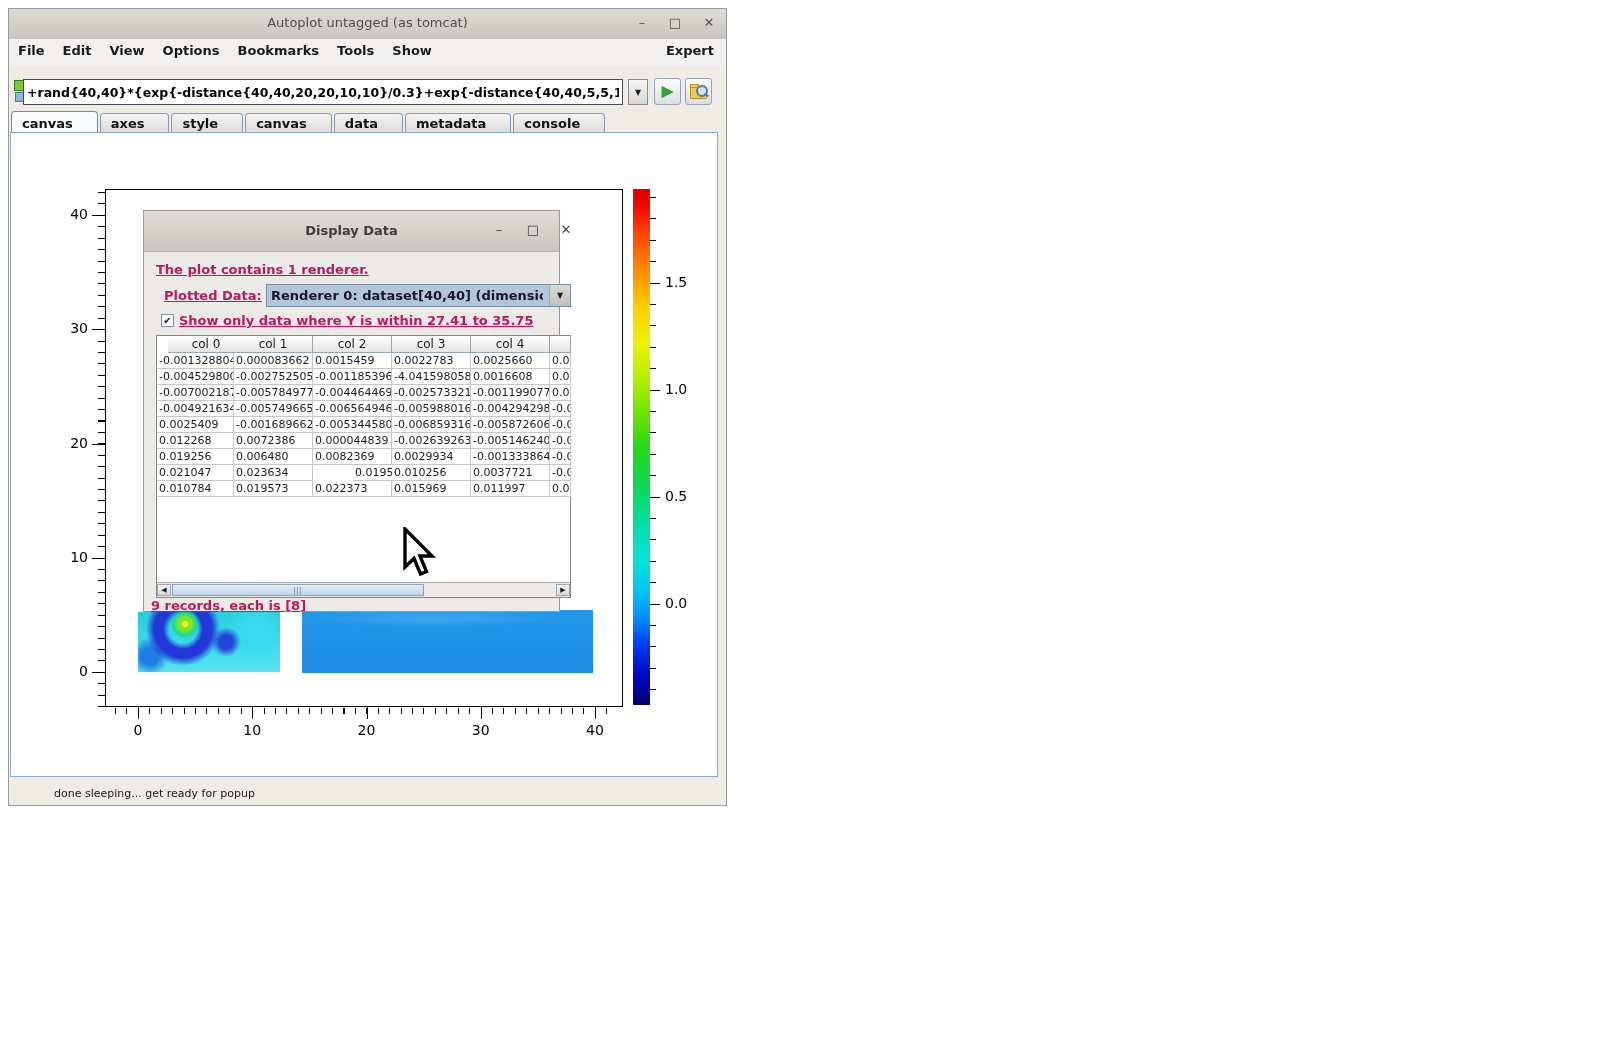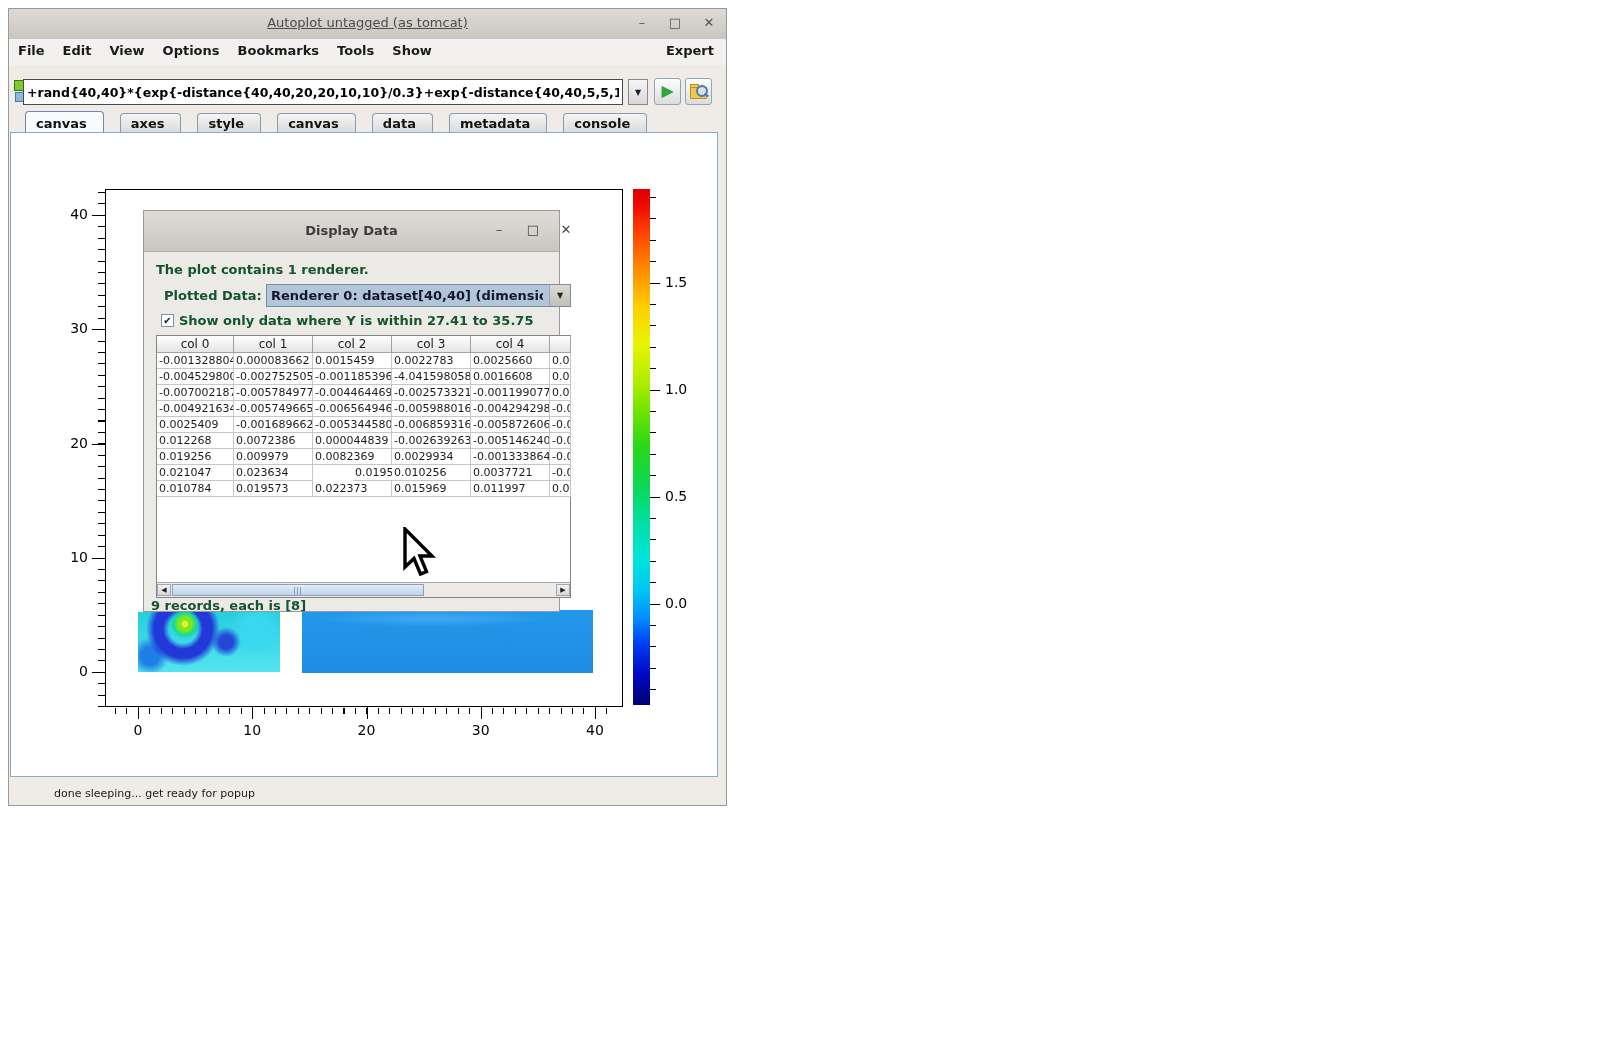--- a/index.html
+++ b/index.html
@@ -5,21 +5,21 @@
   html,body{margin:0;padding:0;background:#ffffff;}
   .page{position:relative;width:1600px;height:1050px;background:#fff;overflow:hidden;
         font-family:"DejaVu Sans",sans-serif;}
 
   
   .app-window{position:absolute;left:8px;top:8px;width:719px;height:798px;
               background:#efece8;border:1px solid #9a9a9a;box-sizing:border-box;}
   .titlebar{position:absolute;left:0;top:0;width:100%;height:30px;
             background:linear-gradient(#dedbd6,#c9c5c0);border-bottom:1px solid #b3afaa;}
   .titlebar .title{position:absolute;left:0;right:0;top:6px;text-align:center;
-            font-size:13px;color:#4c4c4c;text-decoration:underline;}
+            font-size:13px;color:#4c4c4c;}
   .winbtn{position:absolute;top:4px;width:22px;height:20px;text-align:center;
           color:#555;font-size:13px;line-height:20px;cursor:default;}
   .menubar{position:absolute;left:0;top:30px;width:100%;height:26px;background:#f2f1ef;
            border-bottom:1px solid #cfcbc6;}
   .menu-item{display:inline-block;padding:4px 9px;font-size:13px;font-weight:600;color:#1a1a1a;}
   .menu-right{position:absolute;right:12px;top:4px;font-size:13px;font-weight:600;color:#1a1a1a;}
 
   
   .toolbar{position:absolute;left:0;top:56px;width:100%;height:54px;background:#efece8;}
   .ds-ind{position:absolute;left:4px;top:14px;width:12px;height:24px;}
@@ -37,21 +37,21 @@
   .play-glyph{font-size:15px;line-height:25px;color:#2fa53a;text-shadow:0 0 1px #1c7a26;}
   .folder-ic{position:absolute;left:4px;top:8px;width:15px;height:10px;background:#f0c84a;
              border:1px solid #b8902a;border-radius:1px;}
   .folder-tab{position:absolute;left:4px;top:5px;width:7px;height:3px;background:#f0c84a;border:1px solid #b8902a;}
   .mag-ic{position:absolute;left:10px;top:6px;width:8px;height:8px;border:2px solid #4a7ab8;
           border-radius:50%;background:rgba(210,230,250,.8);}
   .mag-handle{position:absolute;left:18px;top:15px;width:5px;height:2px;background:#4a7ab8;transform:rotate(40deg);}
 
   
   .tabbar{position:absolute;left:0;top:102px;width:100%;height:21px;}
-  .tab{display:inline-block;margin-left:16px;padding:2px 16px 1px 10px;font-size:13px;font-weight:bold;color:#111;
+  .tab{display:inline-block;margin-left:2px;padding:2px 24px 1px 10px;font-size:13px;font-weight:bold;color:#111;
        background:linear-gradient(#f4f4f4,#dcdcdc);border:1px solid #8a9ab0;border-bottom:none;
        border-radius:4px 4px 0 0;vertical-align:bottom;}
   .tab.selected{background:#f8fafc;padding-top:4px;border-color:#6f87b8;position:relative;z-index:3;}
 
   
   .canvas{position:absolute;left:1px;top:123px;width:708px;height:645px;background:#fff;
           border:1px solid #88aacb;box-sizing:border-box;}
   .statusbar-text{position:absolute;left:17px;top:778px;font-size:11px;color:#1a1a1a;margin-left:28px;}
 
   
@@ -86,21 +86,21 @@
 
   
   .dialog{position:absolute;left:143px;top:210px;width:417px;height:402px;background:#eceae7;
           border:1px solid #9a9a9a;box-sizing:border-box;}
   .dlg-titlebar{position:absolute;left:0;top:0;width:100%;height:40px;
           background:linear-gradient(#e0ddd8,#c9c5c0);border-bottom:1px solid #b2aea9;}
   .dlg-title{position:absolute;left:0;right:0;top:12px;text-align:center;font-size:13px;
           font-weight:bold;color:#3c3c3c;}
   .dlg-btn{position:absolute;top:9px;width:22px;height:20px;text-align:center;color:#444;
           font-size:13px;line-height:20px;}
-  .dlg-text{position:absolute;font-size:13px;font-weight:bold;color:#14532d;}
+  .dlg-text{position:absolute;font-size:13px;font-weight:bold;color:#be185d;text-decoration:underline;}
   .combo{position:absolute;left:122px;top:73px;width:305px;height:23px;box-sizing:border-box;
          border:1px solid #7a8ca0;background:#b2c6da;}
   .combo-text{position:absolute;left:4px;top:3px;font-size:13px;font-weight:bold;color:#15152e;
          white-space:nowrap;overflow:hidden;width:272px;}
   .combo-arrow{position:absolute;right:0;top:0;width:20px;height:21px;
          background:linear-gradient(#dcd8d3,#c3bfba);border-left:1px solid #9aa8b8;
          font-size:8px;color:#222;text-align:center;line-height:21px;}
   .checkbox{position:absolute;left:17px;top:103px;width:13px;height:13px;box-sizing:border-box;
          border:1px solid #7e93a8;background:#fff;font-size:10px;line-height:11px;text-align:center;color:#111;}
 
@@ -226,21 +226,21 @@
       <span class="combo-arrow">▼</span>
     </div>
 
     <span class="checkbox">
       <span>✔</span>
     </span>
     <span class="dlg-text" style="left:35px;top:102px;">Show only data where Y is within 27.41 to 35.75</span>
 
     <div class="dd-scrollpane">
       <div class="dd-header" id="dd-header">
-          <div class="dd-hcell" style="left: 0px; width: 77px;">col 0</div>
+          <div class="dd-hcell" style="left: 11px; width: 77px;">col 0</div>
           <div class="dd-hcell" style="left: 77px; width: 79px;">col 1</div>
           <div class="dd-hcell" style="left: 156px; width: 79px;">col 2</div>
           <div class="dd-hcell" style="left: 235px; width: 79px;">col 3</div>
           <div class="dd-hcell" style="left: 314px; width: 79px;">col 4</div>
           <div class="dd-hcell" style="left: 393px; width: 21px;"></div>
         </div>
       <div id="dd-body">
           <div class="dd-row" style="top: 17px;">
             <div class="dd-cell" style="left: 0px; width: 77px;">-0.001328804...</div>
             <div class="dd-cell" style="left: 77px; width: 79px;">0.000083662</div>
@@ -284,21 +284,21 @@
           <div class="dd-row" style="top: 97px;">
             <div class="dd-cell" style="left: 0px; width: 77px;">0.012268</div>
             <div class="dd-cell" style="left: 77px; width: 79px;">0.0072386</div>
             <div class="dd-cell" style="left: 156px; width: 79px;">0.000044839</div>
             <div class="dd-cell" style="left: 235px; width: 79px;">-0.002639263...</div>
             <div class="dd-cell" style="left: 314px; width: 79px;">-0.005146240...</div>
             <div class="dd-cell" style="left: 393px; width: 21px;">-0.0</div>
           </div>
           <div class="dd-row" style="top: 113px;">
             <div class="dd-cell" style="left: 0px; width: 77px;">0.019256</div>
-            <div class="dd-cell" style="left: 77px; width: 79px;">0.009979</div>
+            <div class="dd-cell" style="left: 77px; width: 79px;">0.006480</div>
             <div class="dd-cell" style="left: 156px; width: 79px;">0.0082369</div>
             <div class="dd-cell" style="left: 235px; width: 79px;">0.0029934</div>
             <div class="dd-cell" style="left: 314px; width: 79px;">-0.001333864...</div>
             <div class="dd-cell" style="left: 393px; width: 21px;">-0.0</div>
           </div>
           <div class="dd-row" style="top: 129px;">
             <div class="dd-cell" style="left: 0px; width: 77px;">0.021047</div>
             <div class="dd-cell" style="left: 77px; width: 79px;">0.023634</div>
             <div class="dd-cell" style="left: 156px; width: 79px; margin-left: 40px;">0.019590</div>
             <div class="dd-cell" style="left: 235px; width: 79px;">0.010256</div>

